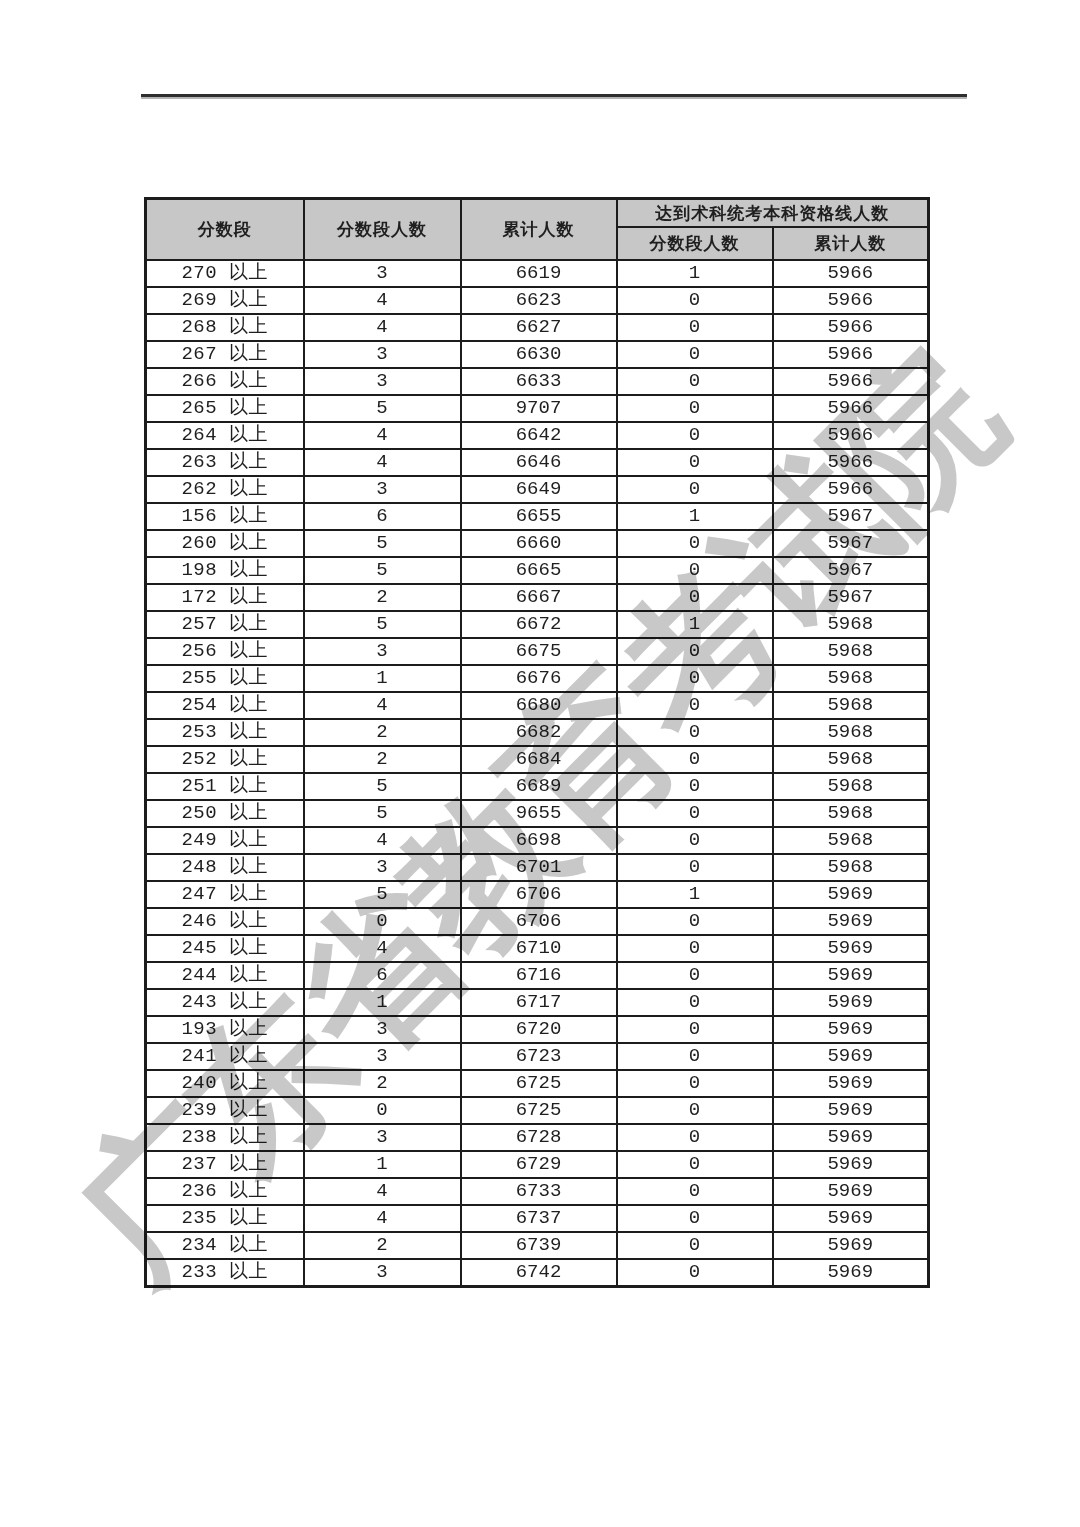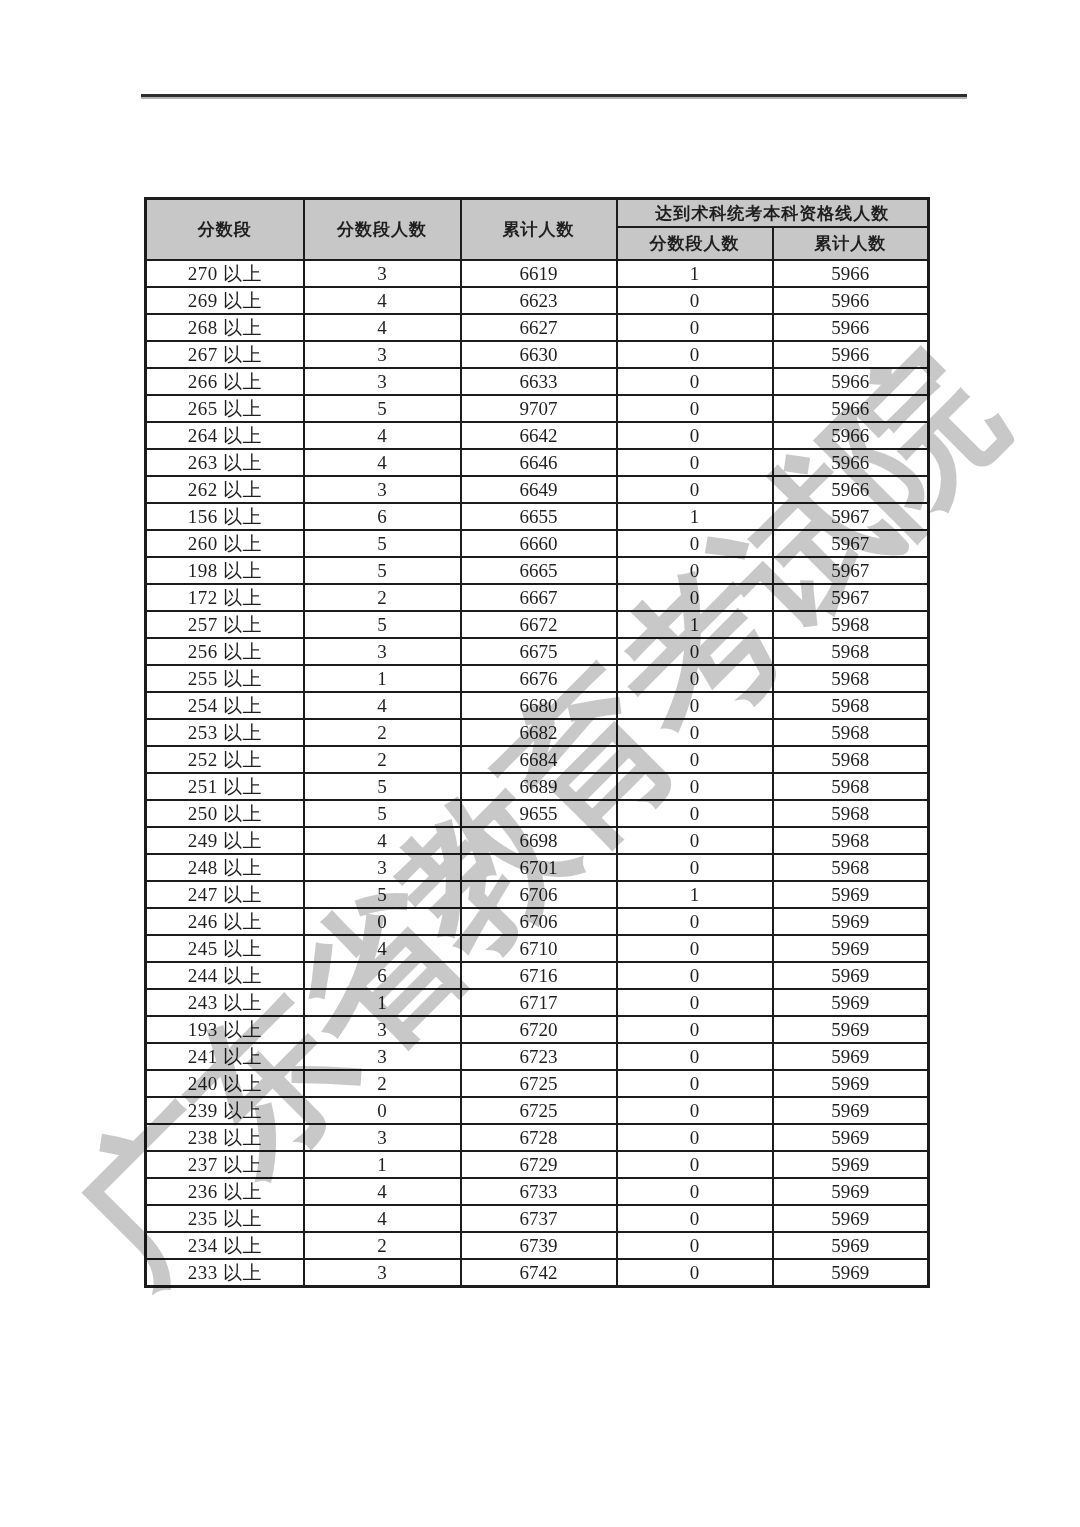--- a/index.html
+++ b/index.html
@@ -35,21 +35,21 @@
     table-layout:fixed;
   }
   table.score-table th,
   table.score-table td{
     border:2px solid var(--border-color);
     text-align:center;
     vertical-align:middle;
     padding:0;
     overflow:hidden;
   }
-  table.score-table{border:3px solid var(--border-color);}
+  table.score-table{border:3px solid var(--border-color);font-family:Liberation Mono, monospace;}
   thead th{
     background:var(--header-bg);
     font-weight:600;
     font-size:17px;
     letter-spacing:1px;
   }
   thead tr.h1 th{height:26px;}
   thead tr.h2 th{height:31px;}
   tbody td{
     height:25px; 

